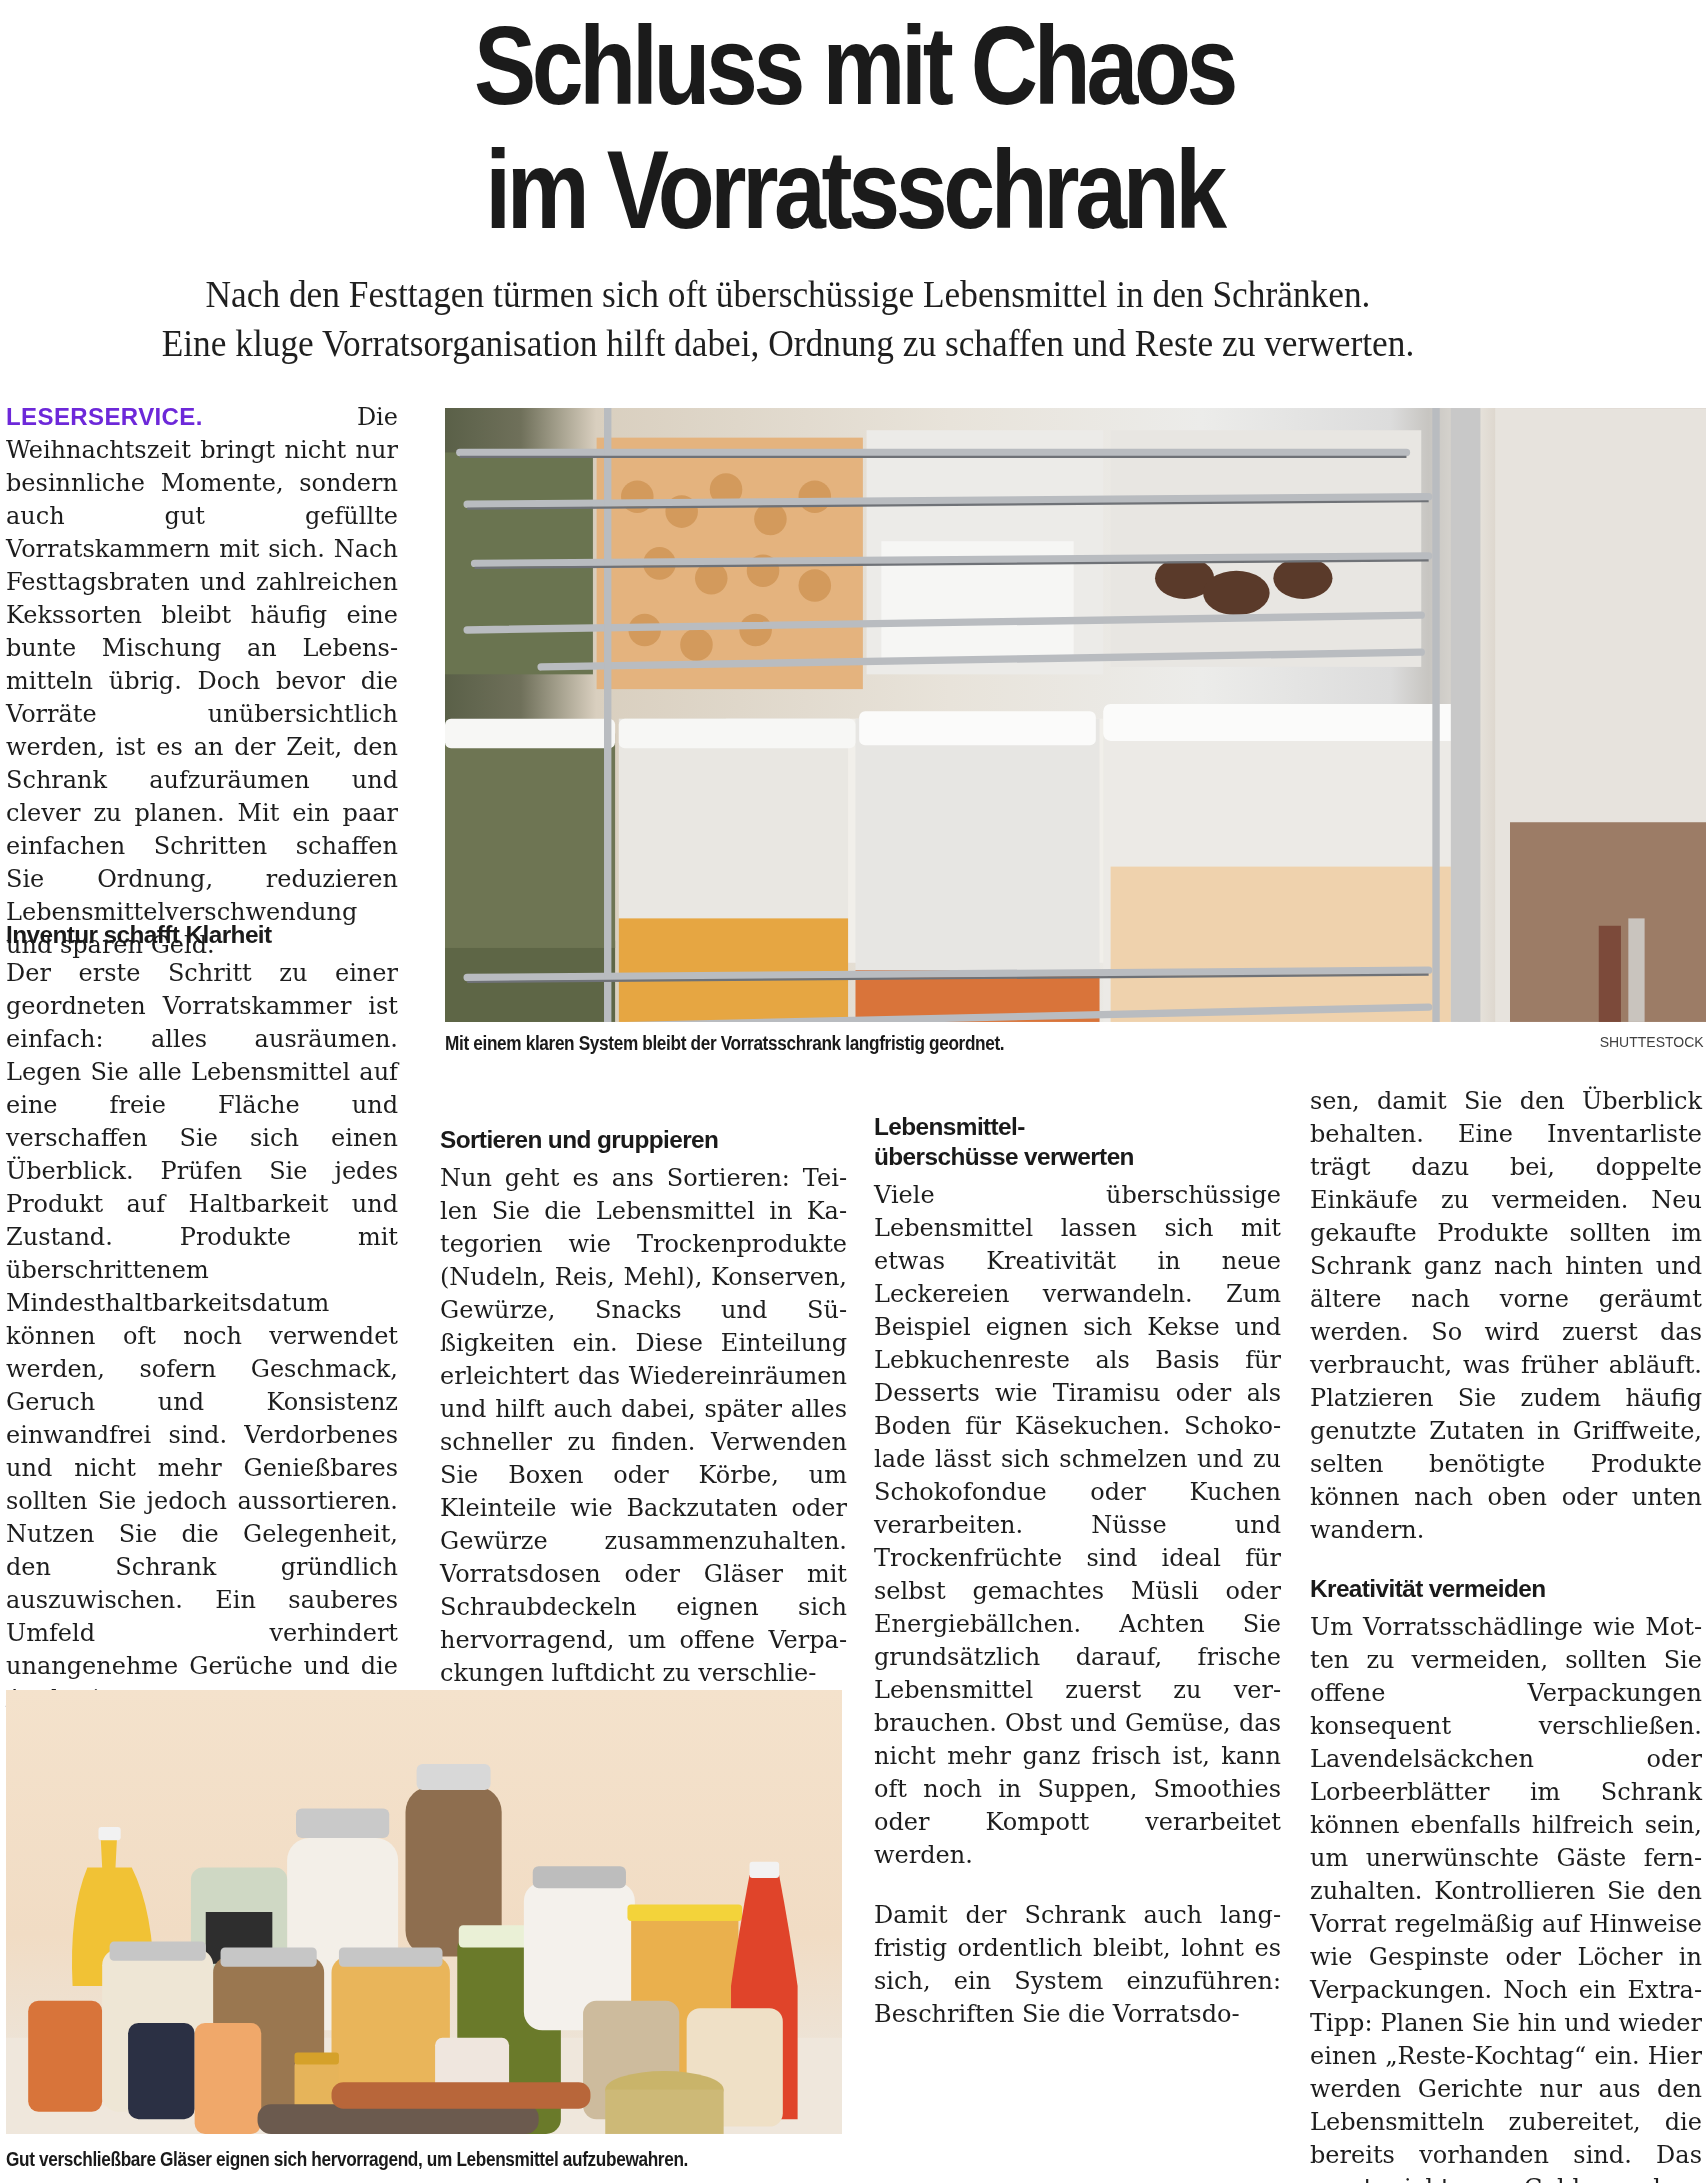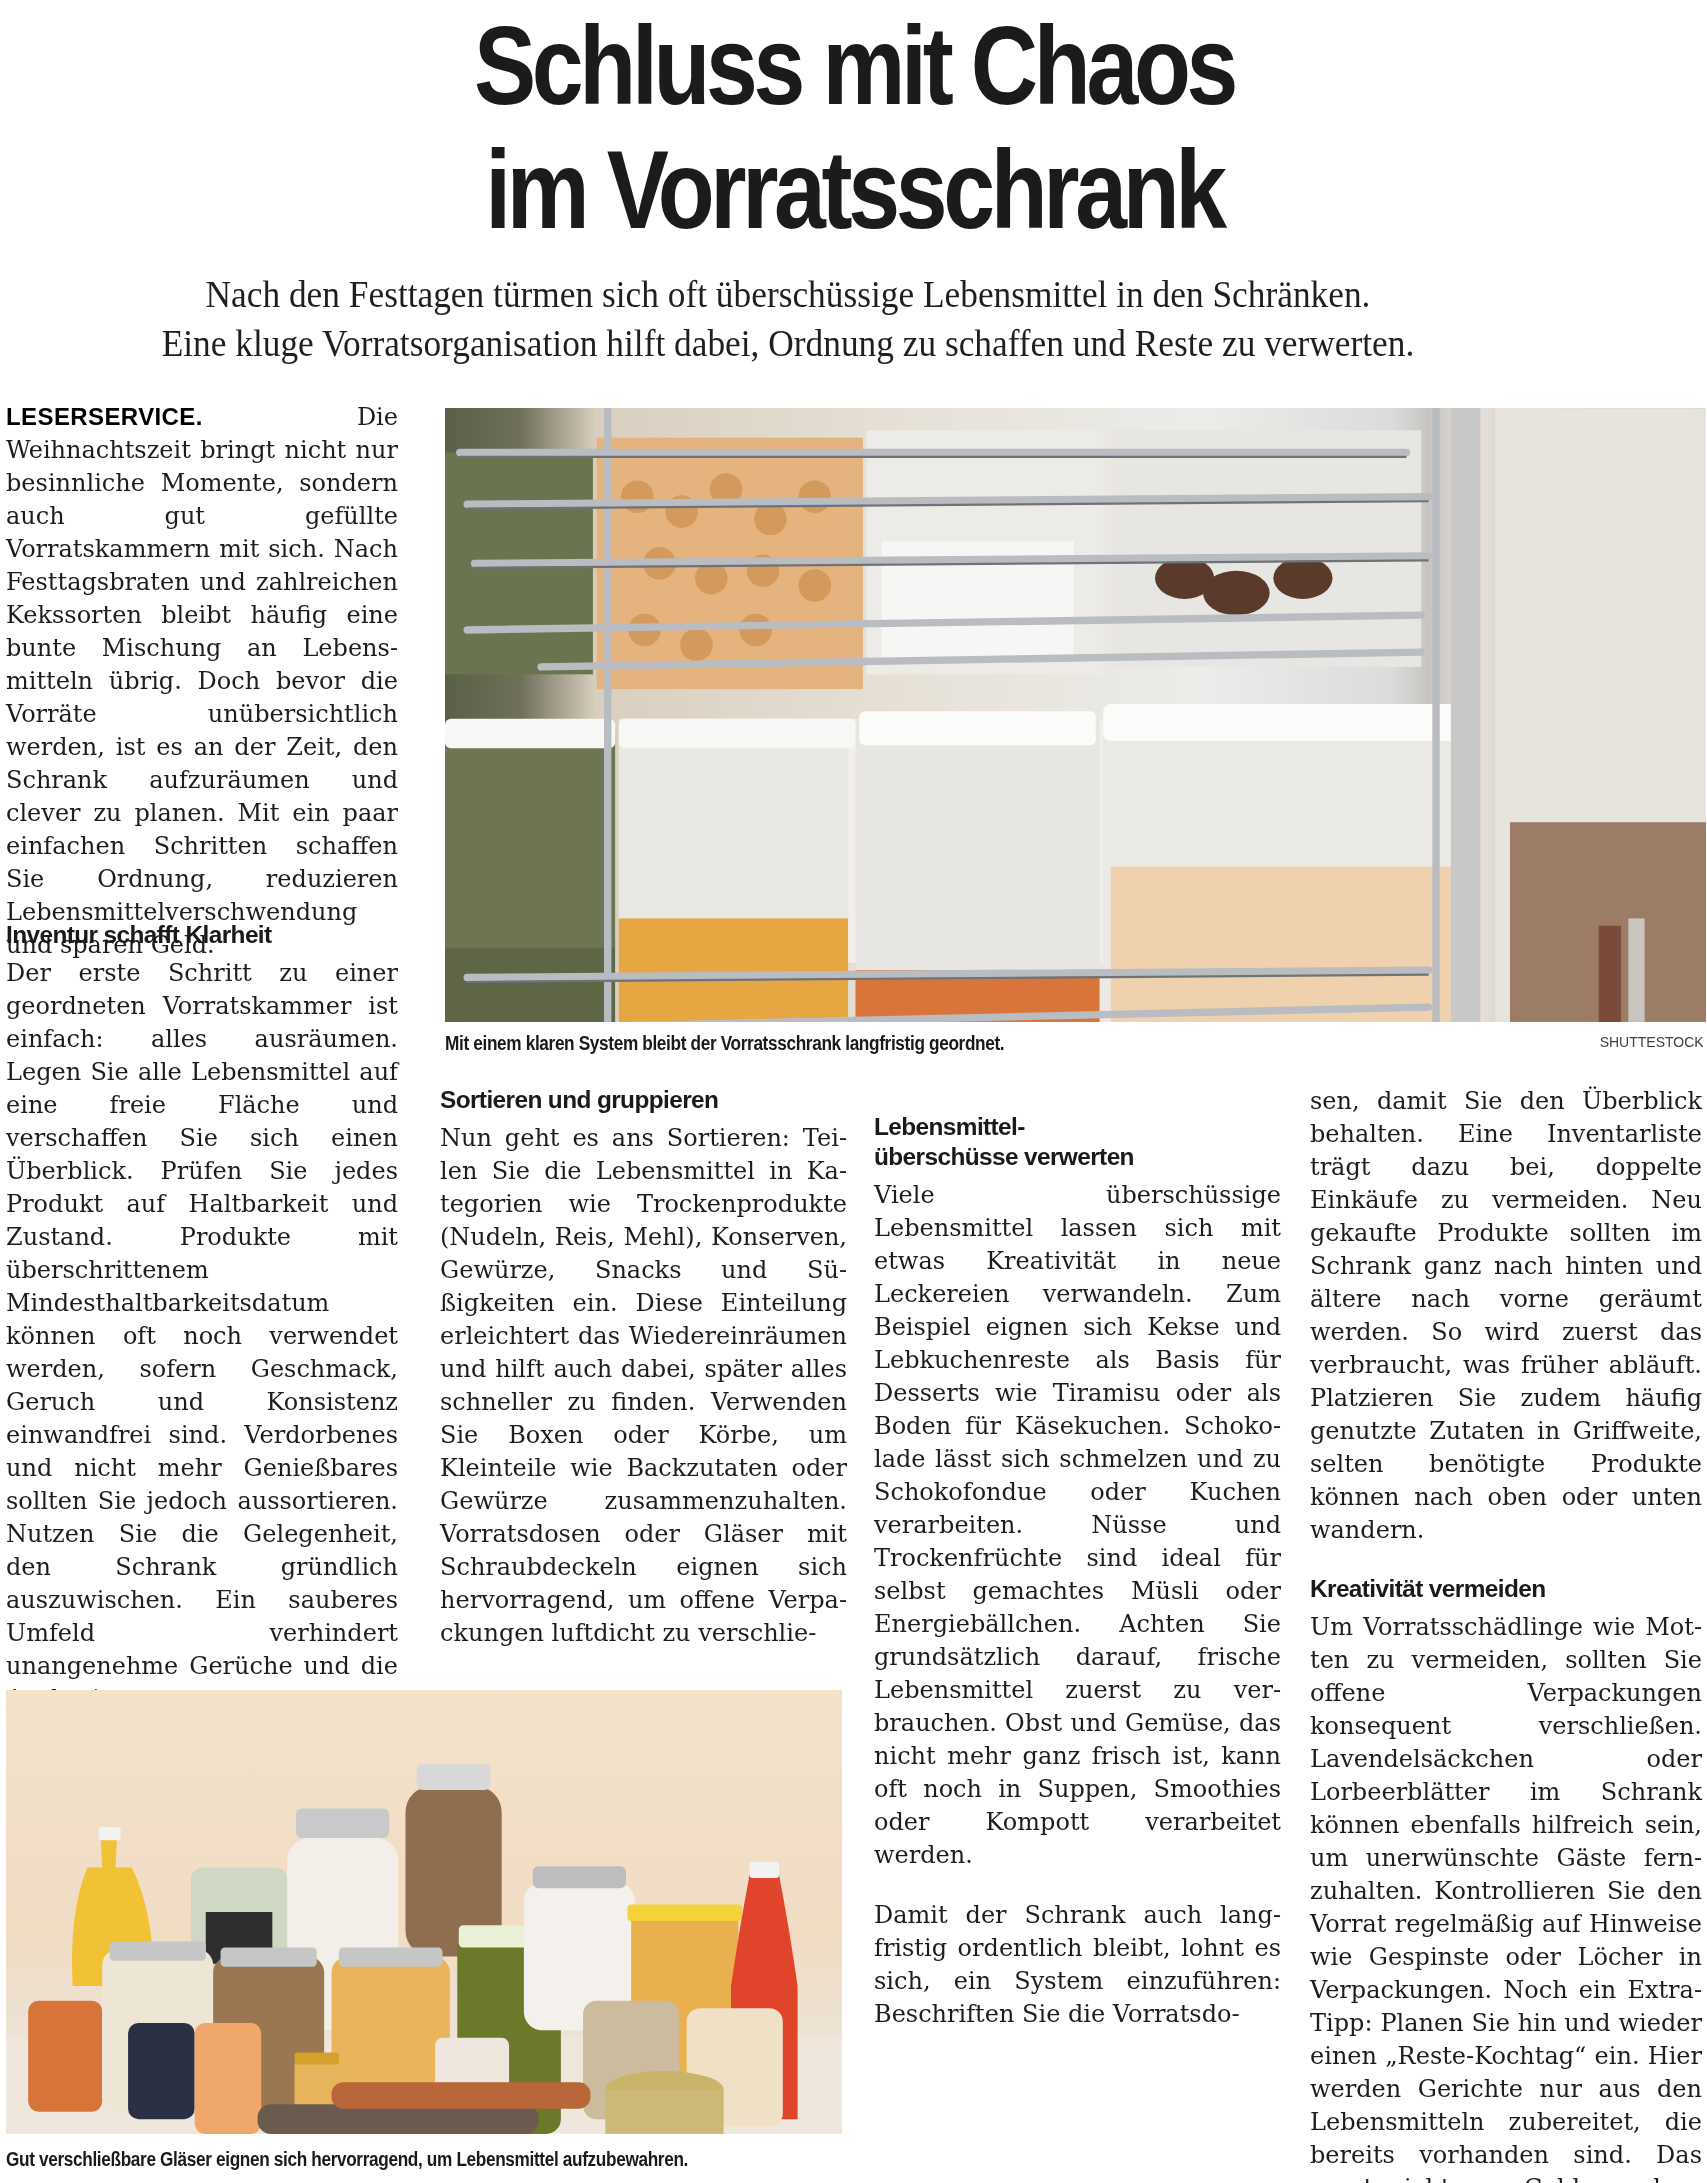--- a/index.html
+++ b/index.html
@@ -23,21 +23,21 @@
     position: absolute; font-family: "DejaVu Serif", serif; font-size: 24px;
     line-height: 33px; text-align: justify; hyphens: manual; color: #1d1d1d;
   }
   .col p { margin: 0; }
   .col .h {
     font-family: Liberation Sans, sans-serif; font-weight: bold; font-size: 24.4px;
     line-height: 30px; text-align: left; letter-spacing: -0.6px; margin: 0 0 7.4px 0; color: #1a1a1a;
   }
   .col .gap { height: 27px; }
 
-  .kicker { font-family: "Liberation Sans", sans-serif; font-weight: bold; color: #000000; letter-spacing: 0.4px; }
+  .kicker { font-family: "Liberation Sans", sans-serif; font-weight: bold; color: #6d28d9; letter-spacing: 0.4px; }
 
   .col1 { left: 6px; top: 400px; width: 392px; }
   .col1b { left: 6px; top: 920px; width: 392px; }
   .col2 { left: 440px; top: 1085px; width: 407px; }
   .col3 { left: 874px; top: 1085px; width: 407px; }
   .col4 { left: 1310px; top: 1085px; width: 392px; }
 
   .photo {
     position: absolute; overflow: hidden;
   }
@@ -145,21 +145,21 @@
       <path d="M40 216 L1330 206"></path>
       <path d="M30 776 L1330 766"></path>
     </g>
     <rect x="1360" y="0" width="40" height="830" fill="#c8c8c8"></rect>
   </svg>
 </div>
 <div class="caption cap-top">Mit einem klaren System bleibt der Vorratsschrank langfristig geordnet.</div>
 <div class="credit">SHUTTESTOCK</div>
 
 <div class="col col2">
-  <div class="h" style="white-space: pre-line;">Sortieren und gruppieren</div>
+  <div class="h" style="white-space: pre-line; margin-top: 40px;">Sortieren und gruppieren</div>
   <p>Nun geht es ans Sortieren: Tei­len Sie die Lebensmittel in Ka­tegorien wie Trockenprodukte (Nudeln, Reis, Mehl), Konser­ven, Gewürze, Snacks und Sü­ßigkeiten ein. Diese Einteilung erleichtert das Wiedereinräu­men und hilft auch dabei, später alles schneller zu finden. Ver­wenden Sie Boxen oder Körbe, um Kleinteile wie Backzutaten oder Gewürze zusammenzuhal­ten. Vorratsdosen oder Gläser mit Schraubdeckeln eignen sich hervorragend, um offene Verpa­ckungen luftdicht zu verschlie-</p>
 </div>
 
 <div class="col col3">
   <div class="gap"></div>
   <div class="h" style="white-space:pre-line">Lebensmittel-
 überschüsse verwerten</div>
   <p>Viele überschüssige Lebensmittel lassen sich mit etwas Kreativität in neue Leckereien verwandeln. Zum Beispiel eignen sich Kekse und Lebkuchenreste als Basis für Desserts wie Tiramisu oder als Boden für Käsekuchen. Schoko­lade lässt sich schmelzen und zu Schokofondue oder Kuchen verar­beiten. Nüsse und Trockenfrüch­te sind ideal für selbst gemachtes Müsli oder Energiebällchen. Ach­ten Sie grundsätzlich darauf, fri­sche Lebensmittel zuerst zu ver­brauchen. Obst und Gemüse, das nicht mehr ganz frisch ist, kann oft noch in Suppen, Smoothies oder Kompott verarbeitet werden.</p>
   <div class="gap"></div>
   <p>Damit der Schrank auch lang­fristig ordentlich bleibt, lohnt es sich, ein System einzuführen: Beschriften Sie die Vorratsdo-</p>

